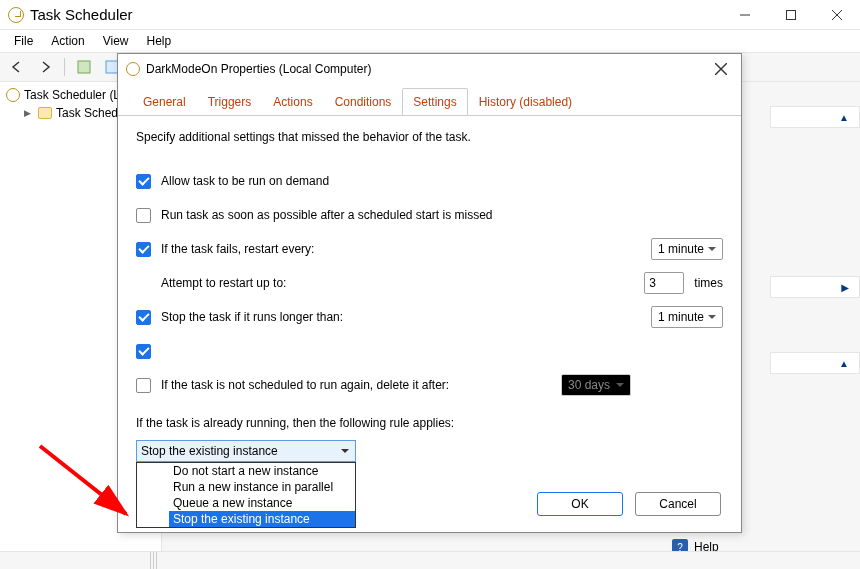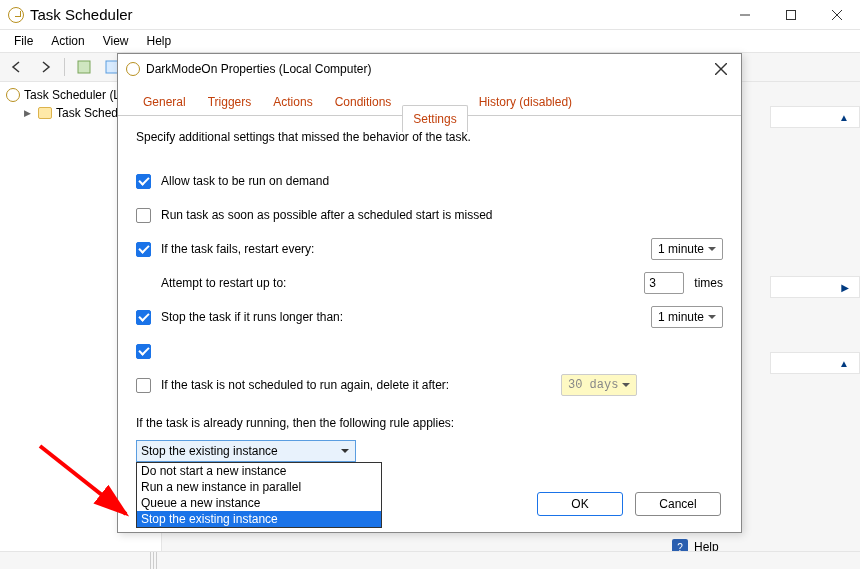--- a/index.html
+++ b/index.html
@@ -38,37 +38,37 @@
 .statusbar { position: absolute; bottom: 0; left: 0; right: 0; height: 18px; border-top: 1px solid #e5e5e5; background: #f6f6f6; }
 .statusbar::after { content:""; position:absolute; left:150px; top:0; bottom:0; width:8px; background:repeating-linear-gradient(90deg,#ccc 0 1px,transparent 1px 3px);}
 
 
 .dialog { position: absolute; left: 117px; top: 53px; width: 625px; height: 480px; background: #fff; border: 1px solid #888; box-shadow: 2px 2px 8px rgba(0,0,0,.15); }
 .dlgtitle { height: 30px; display: flex; align-items: center; padding-left: 8px; }
 .dlgtitle .appicon { width: 14px; height: 14px; border-radius: 50%; border: 1.5px solid #b89020; margin-right: 6px; }
 .dlgclose { margin-left: auto; width: 40px; height: 30px; display: flex; align-items: center; justify-content: center; }
 .tabs { display: flex; padding-left: 14px; border-bottom: 1px solid #ccc; margin-top: 4px; }
 .tab { padding: 6px 10px 6px; font-size: 12px; color: #c2410c; border: 1px solid transparent; border-bottom: none; }
-.tab.active { border-color: #ccc; background: #fff; position: relative; top: 17px; border-radius: 2px 2px 0 0; }
+.tab.active { border-color: #ccc; background: #fff; position: relative; top: 0; border-radius: 2px 2px 0 0; }
 .dlgbody { padding: 14px 18px; }
 .desc { margin-bottom: 20px; }
 .row { display: flex; align-items: center; min-height: 34px; }
 .row .chk { width: 15px; height: 15px; border: 1px solid #888; border-radius: 2px; margin-right: 10px; display: flex; align-items: center; justify-content: center; }
 .row .chk.checked { background: #1a73e8; border-color: #1a73e8; }
 .row .chk.checked::after { content: ""; width: 4px; height: 8px; border: solid #fff; border-width: 0 2px 2px 0; transform: rotate(45deg); margin-top: -2px; }
 .row .label { flex: 1; }
 .row .indent { margin-left: 25px; }
 .sel { border: 1px solid #999; height: 22px; padding: 0 18px 0 6px; min-width: 70px; display: flex; align-items: center; background: #fff; position: relative; border-radius: 2px;}
 .sel::after { content: ""; position: absolute; right: 6px; top: 8px; border: 4px solid transparent; border-top-color: #555; }
-.sel.disabled { background: #fef9c3; color: #888; border-color: #ccc; font-family: Liberation Mono, monospace; }
+.sel.disabled { background: #000000; color: #888; border-color: #ccc; }
 .txt { border: 1px solid #999; height: 22px; width: 40px; padding: 0 4px; display: flex; align-items: center; border-radius:2px;}
 .rule { margin-top: 14px; margin-bottom: 10px; }
 .combo { width: 220px; border: 1px solid #5a9de0; background: #e8f2fc; height: 22px; padding: 0 18px 0 4px; position: relative; display: flex; align-items: center; }
 .combo::after { content: ""; position: absolute; right: 6px; top: 8px; border: 4px solid transparent; border-top-color: #333; }
-.droplist { position: absolute; width: 246px; border: 1px solid #333; background: #fff; z-index: 10; }
+.droplist { position: absolute; width: 220px; border: 1px solid #333; background: #fff; z-index: 10; padding-left: 32px; }
 .droplist div { padding: 1px 4px; font-size: 12px; }
 .droplist div.sel-item { background: #1a73e8; color: #fff; }
 .dlgbtns { position: absolute; bottom: 16px; right: 20px; display: flex; gap: 12px; }
 .btn { width: 86px; height: 24px; border: 1px solid #888; border-radius: 3px; background: #fff; display: flex; align-items: center; justify-content: center; }
 .btn.primary { border-color: #1a73e8; }
 
 
 .redarrow { position: absolute; left: 34px; top: 440px; z-index: 20; pointer-events: none; }
 
 .fieldgap { width: 380px; }

